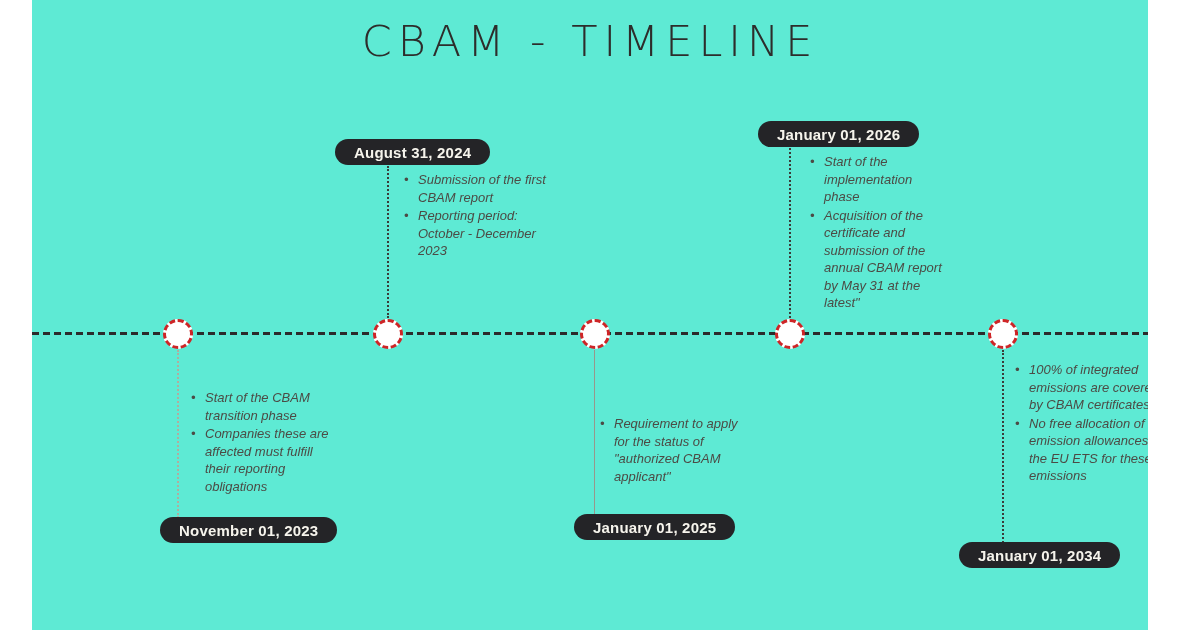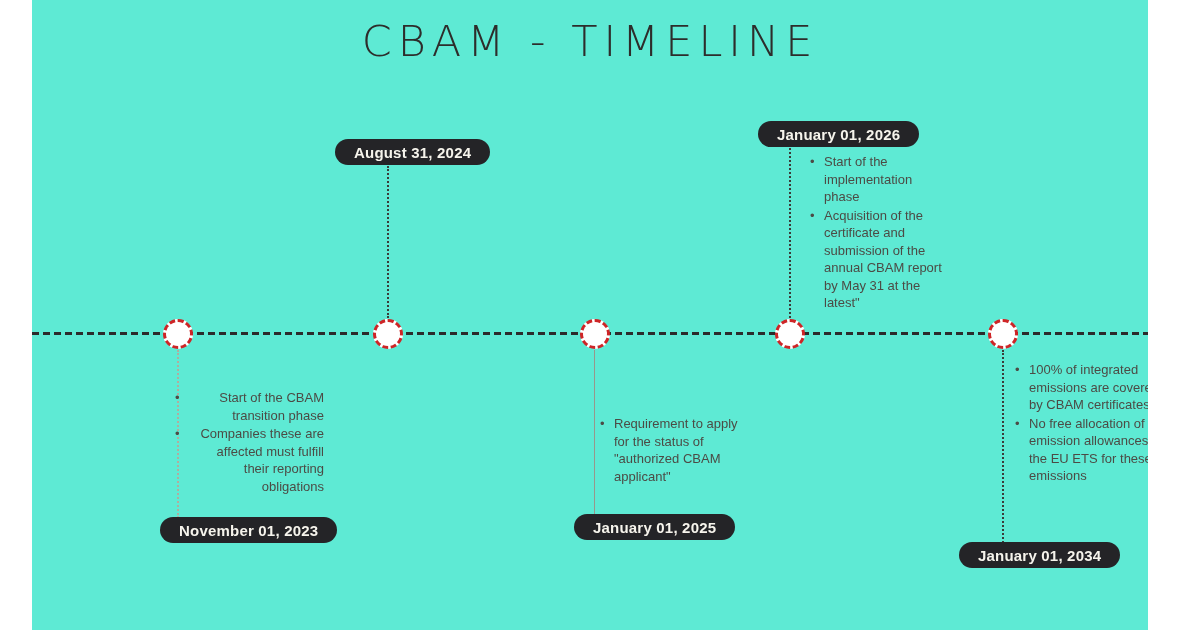--- a/index.html
+++ b/index.html
@@ -77,24 +77,25 @@
   .pill.p5 { left: 927px; top: 542px; }
 
   .bullets {
     position: absolute;
     margin: 0;
     padding: 0;
     list-style: none;
     font-size: 13px;
     line-height: 17.5px;
     color: #4c4b45;
+    font-style: italic;
   }
   .bullets li { position: relative; padding-left: 15px; margin-bottom: 1px; }
   .bullets li::before { content: "\2022"; position: absolute; left: 1px; top: 0; }
-  .bullets.b1 { left: 142px; top: 389px; width: 150px; text-align: right; }
+  .bullets.b1 { left: 158px; top: 389px; width: 150px; }
   .bullets.b2 { left: 371px; top: 171px; width: 150px; }
   .bullets.b3 { left: 567px; top: 415px; width: 147px; }
   .bullets.b4 { left: 777px; top: 153px; width: 142px; }
   .bullets.b5 { left: 982px; top: 361px; width: 148px; }
 </style>
 </head>
 <body>
 
 <div class="canvas">
 
@@ -105,20 +106,24 @@
   <div class="connector c1"></div>
   <div class="node n1"></div>
   <ul class="bullets b1">
     <li>Start of the CBAM transition phase</li>
     <li>Companies these are affected must fulfill their reporting obligations</li>
   </ul>
   <div class="pill p1">November 01, 2023</div>
 
   <div class="connector c2"></div>
   <div class="node n2"></div>
+  <ul class="bullets b2">
+    <li>Submission of the first CBAM report</li>
+    <li>Reporting period: October - December 2023</li>
+  </ul>
   <div class="pill p2">August 31, 2024</div>
 
   <div class="connector c3"></div>
   <div class="node n3"></div>
   <ul class="bullets b3">
     <li>Requirement to apply for the status of "authorized CBAM applicant"</li>
   </ul>
   <div class="pill p3">January 01, 2025</div>
 
   <div class="connector c4"></div>

